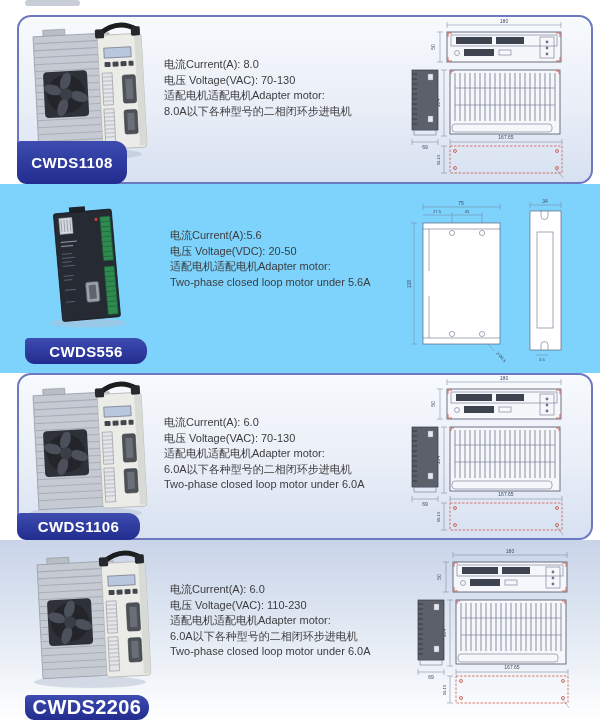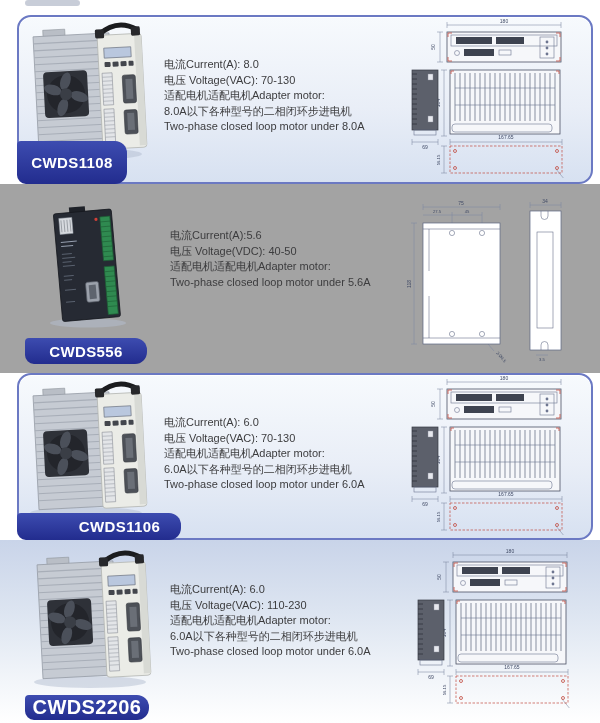--- a/index.html
+++ b/index.html
@@ -9,37 +9,37 @@
 
   
   .panel{position:absolute;left:17px;width:572px;border:2px solid #6b79c3;border-radius:14px;
          background:linear-gradient(180deg,#f7fafd 0%,#e9eef7 55%,#d7e1f1 100%);
          box-shadow:inset 0 1px 0 #ffffff;}
   .p1{top:15px;height:165px;}
   .p3{top:373px;height:163px;}
 
   
   .band{position:absolute;left:0;width:600px;}
-  .b2{top:184px;height:189px;background:#a3a3a3;}
+  .b2{top:184px;height:189px;background:#7dd3fc;}
   .b4{top:540px;height:183px;background:linear-gradient(180deg,#c9d4e9 0%,#dde5f1 40%,#f3f6fa 78%,#ffffff 100%);}
 
   .product{position:absolute;}
   .specs{position:absolute;width:225px;font-size:11px;line-height:15.5px;color:#3c3c3e;}
   .specs div{white-space:nowrap;}
   .p1 .specs{left:145px;top:40px;}
   .b2 .specs{left:170px;top:44px;}
   .p3 .specs{left:145px;top:40px;}
   .b4 .specs{left:170px;top:42px;}
 
   .model-label{position:absolute;display:flex;align-items:center;justify-content:center;
       background:linear-gradient(180deg,#3d4cb0,#222c8e);color:#ffffff;font-weight:bold;
       font-size:15px;letter-spacing:.4px;border-radius:4px 12px 12px 9px;}
   .p1 .model-label{left:-2px;bottom:-2px;width:110px;height:43px;}
   .b2 .model-label{left:25px;top:154px;width:122px;height:26px;text-align:center;}
-  .p3 .model-label{left:-2px;bottom:-2px;width:123px;height:27px;padding-left:41px;}
+  .p3 .model-label{left:-2px;bottom:-2px;width:123px;height:27px;}
   .b4 .model-label{left:25px;top:155px;width:124px;height:25px;font-size:20px;}
 
   .dwg{position:absolute;}
   .p1 .dwg{left:325px;top:1px;}
   .p3 .dwg{left:325px;top:0px;}
   .b2 .dwg{left:390px;top:14px;}
   .b4 .dwg{left:350px;top:8px;}
 
   .p1 .product{left:5px;top:5px;}
   .p3 .product{left:5px;top:6px;}
@@ -109,21 +109,20 @@
         <rect x="102" y="59" width="7" height="20" fill="#6a6f77"></rect>
         <rect x="102" y="93" width="7" height="17" fill="#6a6f77"></rect>
       </g>
     </svg>
 
     <div class="specs">
       <div>电流Current(A): 8.0</div>
       <div>电压 Voltage(VAC): 70-130</div>
       <div>适配电机适配电机Adapter motor:</div>
       <div>8.0A以下各种型号的二相闭环步进电机</div>
-      <div>Two-phase closed loop motor under 8.0A</div>
     </div>
 
     <svg class="dwg" width="230" height="160" viewBox="0 0 230 160">
       <g class="dl">
         <path d="M103 7H217 M103 4v6 M217 4v6 M96 14v30 M93 14h6 M93 44h6"></path>
         <path d="M68 124h26 M68 121v6 M94 121v6 M100 52v66 M97 52h6 M97 118h6"></path>
         <path d="M106 124h112 M106 121v6 M218 121v6 M100 128v27 M97 128h6 M97 155h6 M212 151l9 11"></path>
       </g>
       <text class="dt" x="160" y="5" text-anchor="middle">180</text>
       <text class="dt" transform="rotate(-90 91 29)" x="91" y="29" text-anchor="middle">50</text>
@@ -189,21 +188,21 @@
         <rect x="56" y="64" width="10" height="48" fill="#2f8a50" stroke="#1d5c34" stroke-width=".7"></rect>
         <path d="M56 69h10M56 74h10M56 79h10M56 84h10M56 89h10M56 94h10M56 99h10M56 104h10" stroke="#1d5c34" stroke-width=".6"></path>
         <circle cx="52" cy="16" r="1.6" fill="#d04038"></circle>
         <rect x="36" y="78" width="13" height="20" rx="2" fill="#9ba1ab" stroke="#565b64" stroke-width=".7"></rect>
         <rect x="39" y="81" width="7" height="14" fill="#5e646e"></rect>
       </g>
     </svg>
 
     <div class="specs">
       <div>电流Current(A):5.6</div>
-      <div>电压 Voltage(VDC): 40-50</div>
+      <div>电压 Voltage(VDC): 20-50</div>
       <div>适配电机适配电机Adapter motor:</div>
       <div>Two-phase closed loop motor under 5.6A</div>
     </div>
 
     <svg class="dwg" width="200" height="165" viewBox="0 0 200 165">
       <g class="dl">
         <path d="M33 9h77 M33 6v6 M110 6v6 M33 17h59 M62 14v6 M92 14v6 M62 20v15 M92 20v15"></path>
         <path d="M24 25v121 M21 25h6 M21 146h6 M92 139l12 14"></path>
         <path d="M140 7h31 M140 4v6 M171 4v6 M146 157h12"></path>
       </g>

